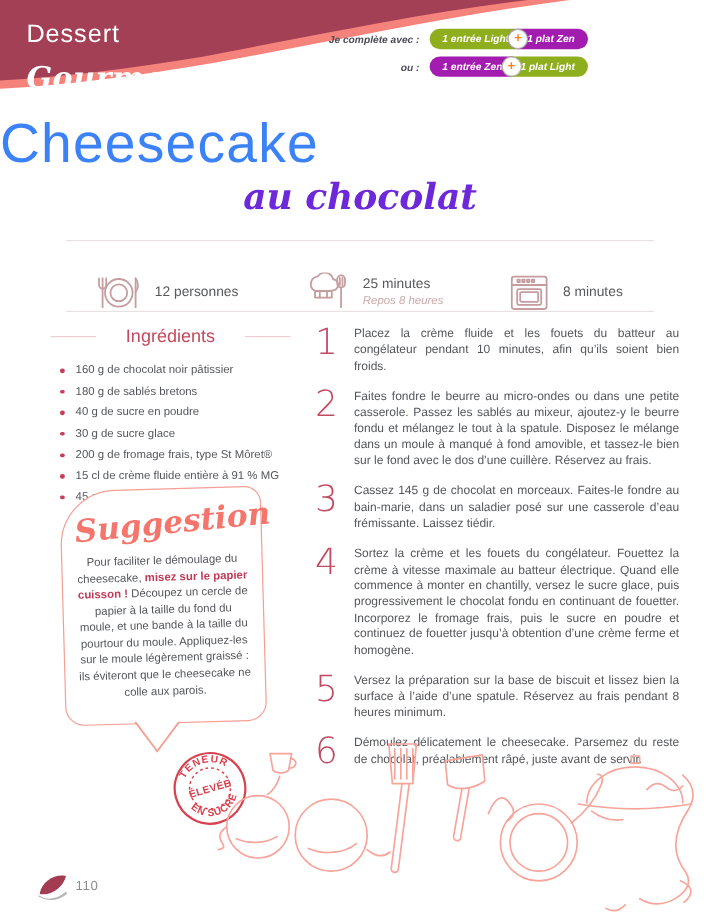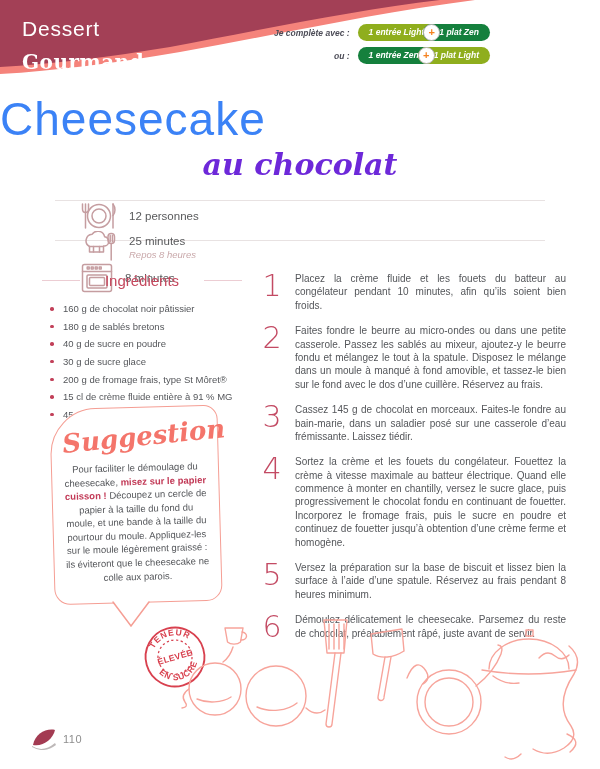--- a/index.html
+++ b/index.html
@@ -6,43 +6,43 @@
   body{
     width:600px;height:769px;position:relative;overflow:hidden;
     background:#ffffff;
     font-family:"Liberation Sans",sans-serif;
     -webkit-font-smoothing:antialiased;
   }
   
   .header-svg{position:absolute;top:0;left:0;}
   .brand{position:absolute;top:17px;left:22px;color:#fff;display:flex;align-items:baseline;gap:9px;z-index:2;flex-direction:column;}
   .brand-cat{font-size:21px;font-weight:300;letter-spacing:.8px;}
-  .brand-script{font-family:"DejaVu Serif",serif;font-weight:bold;font-size:20px;letter-spacing:.5px;}
+  .brand-script{font-family:"DejaVu Serif",serif;font-style:italic;font-weight:bold;font-size:25px;letter-spacing:.5px;}
   
   .badges{position:absolute;top:24px;right:110px;z-index:3;}
   .badge-row{display:flex;align-items:center;justify-content:flex-end;height:17px;margin-bottom:6px;}
   .badge-label{font-size:8.5px;font-weight:bold;font-style:italic;color:#4c4c57;margin-right:8px;white-space:nowrap;}
   .pill{height:17px;line-height:17px;border-radius:9px;color:#fff;font-size:8.5px;font-weight:bold;font-style:italic;padding:0 11px;white-space:nowrap;}
   .pill-left{padding-right:16px;}
   .pill-right{padding-left:16px;margin-left:-26px;}
   .badge-green{background:#8fae1d;}
-  .badge-orange{background:#15803d;}
+  .badge-orange{background:#a21caf;}
   .plus-circle{width:15px;height:15px;border-radius:50%;background:#fff;border:1.5px solid #b3b1b1;color:#f58220;
     font-size:11px;font-weight:bold;display:flex;align-items:center;justify-content:center;z-index:2;margin:0 -9px 0 -9px;position:relative;line-height:1;}
   .pill-right{position:relative;z-index:1;margin-left:-8px;}
   .pill-left{position:relative;z-index:1;margin-right:-8px;}
   
   .recipe-title{position:absolute;top:92px;left:0;width:100%;text-align:left;
     font-size:46px;font-weight:400;letter-spacing:1px;color:#3b82f6;}
   .recipe-subtitle{position:absolute;top:147px;left:0;width:100%;text-align:center;
     font-family:"DejaVu Serif",serif;font-style:italic;font-weight:bold;font-size:30px;color:#6d28d9;}
   
-  .info-bar{position:absolute;top:200px;left:55px;width:490px;height:41px;box-sizing:border-box;
+  .info-bar{position:absolute;top:200px;left:55px;width:490px;height:60px;box-sizing:border-box;
     border-top:1px solid #e8e2e2;border-bottom:1px solid #e8e2e2;
-    display:flex;align-items:flex-start;justify-content:space-between;padding:0 26px;flex-direction:column;}
+    display:flex;align-items:flex-end;justify-content:space-between;padding:0 26px;}
   .info-group{display:flex;align-items:center;gap:12px;}
   .info-group svg{flex:none;}
   .info-main{font-size:11.5px;color:#58595b;}
   .info-note{font-size:9.5px;font-style:italic;color:#c9a8aa;margin-top:2px;}
   .icon-stroke{stroke:#c59da0;fill:none;stroke-width:1.5;stroke-linecap:round;stroke-linejoin:round;}
   
   .ingredients{position:absolute;left:42px;top:272px;width:200px;}
   .ing-heading{display:flex;align-items:center;gap:25px;color:#c5485e;font-size:15px;font-weight:400;}
   .ing-line{flex:1;height:1px;background:#eccdd3;}
   .ing-list{list-style:none;margin:14px 0 0 6px;padding:0;}

